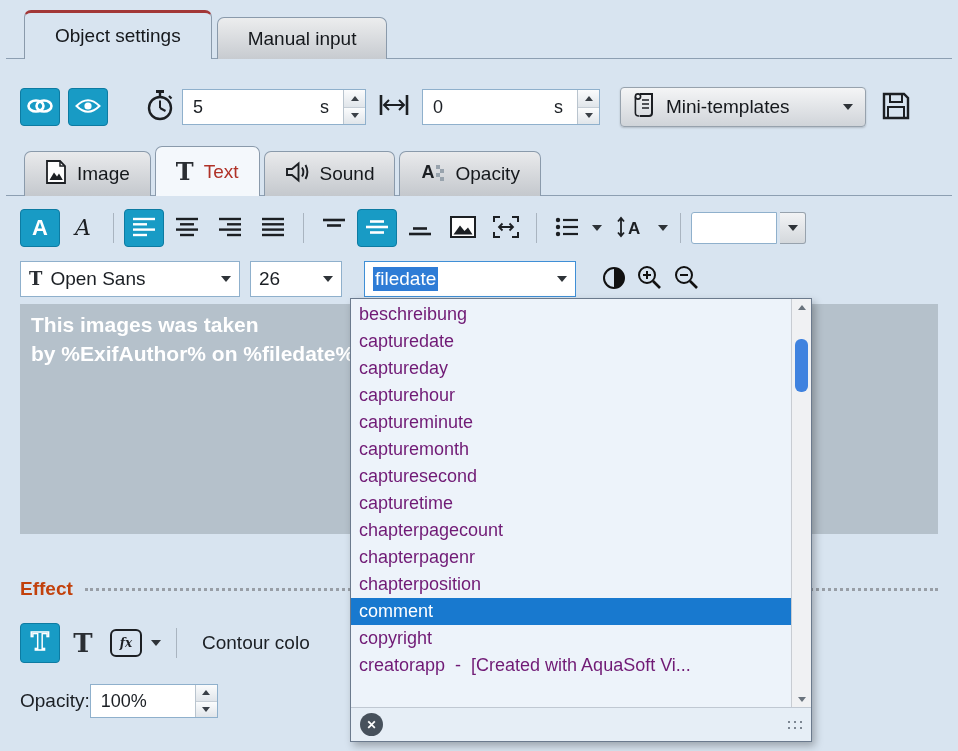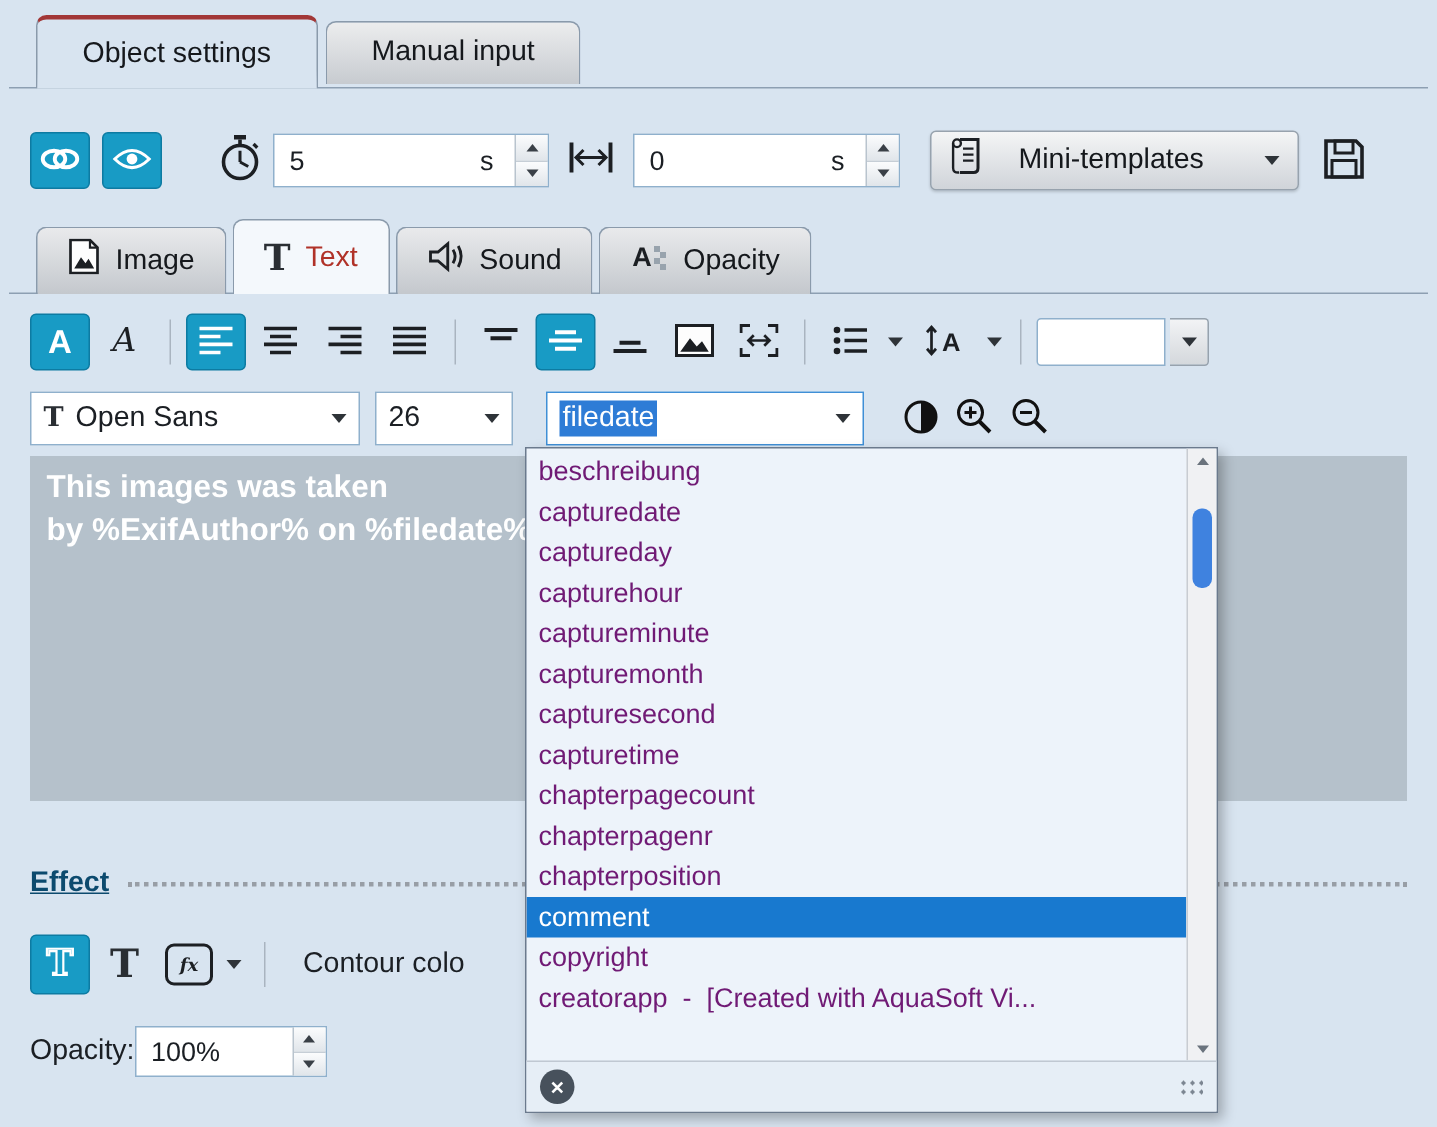--- a/index.html
+++ b/index.html
@@ -4,21 +4,21 @@
 <style>
   * { box-sizing:border-box; margin:0; padding:0; }
   html,body { width:958px; height:751px; }
   body { font-family:"Liberation Sans", sans-serif; background:#d8e4f0; overflow:hidden; }
   .app { position:absolute; top:0; left:0; width:958px; height:751px; background:#d8e4f0; }
 
   .row { position:absolute; display:flex; align-items:center; }
   .hline { position:absolute; left:6px; right:6px; height:1px; background:#8d9fb2; }
 
   
-  .top-tabs { position:absolute; top:10px; left:24px; display:flex; align-items:center; z-index:3; }
+  .top-tabs { position:absolute; top:10px; left:24px; display:flex; align-items:flex-end; z-index:3; }
   .ttab { height:42px; padding:0 30px; display:flex; align-items:center; font-size:19px; color:#15181c;
           border:1px solid #8a9aab; border-bottom:none; border-radius:7px 7px 0 0;
           background:linear-gradient(#ecedee,#c7cbd0); margin-right:5px; }
   .ttab.active { background:#d8e4f0; border-top:3px solid #a23737; height:49px; }
 
   
   .obj-tabs { position:absolute; top:146px; left:24px; display:flex; align-items:flex-end; z-index:3; }
   .otab { height:45px; padding:0 20px; display:flex; align-items:center; gap:10px; font-size:19px; color:#15181c;
           border:1px solid #8a9aab; border-bottom:none; border-radius:7px 7px 0 0;
           background:linear-gradient(#e9eaec,#c4c8cd); margin-right:4px; }
@@ -32,21 +32,21 @@
   .iconbtn { background:none; border:none; display:flex; align-items:center; justify-content:center; }
   .field { height:36px; background:#fff; border:1px solid #8fb0cc; display:flex; align-items:center; font-size:18px; color:#1b1f24; }
   .field .val { padding-left:10px; flex:1; text-align:left; }
   .field .unit { margin-right:14px; }
   .spin { width:22px; align-self:stretch; border-left:1px solid #b9c4ce; display:flex; flex-direction:column; }
   .spin > div { flex:1; display:flex; align-items:center; justify-content:center; background:linear-gradient(#fbfcfd,#e0e5ea); }
   .spin > div + div { border-top:1px solid #c6ced6; }
   .tri-up { width:0; height:0; border-left:4px solid transparent; border-right:4px solid transparent; border-bottom:5px solid #3a4047; }
   .tri-dn { width:0; height:0; border-left:4px solid transparent; border-right:4px solid transparent; border-top:5px solid #3a4047; }
   .mini-btn { height:40px; width:246px; background:linear-gradient(#f4f5f6,#d0d4d9); border:1px solid #97a2ad; border-radius:4px;
-              display:flex; align-items:center; padding:0 12px; gap:24px; font-size:19px; color:#15181c; box-shadow:0 1px 2px rgba(0,0,0,.18); }
+              display:flex; align-items:center; padding:0 12px; gap:11px; font-size:19px; color:#15181c; box-shadow:0 1px 2px rgba(0,0,0,.18); }
   .caret-down { width:0; height:0; border-left:5px solid transparent; border-right:5px solid transparent; border-top:6px solid #2e3338; }
   .ml-auto { margin-left:auto; }
 
   
   #fmtbar { top:206px; left:20px; height:44px; gap:3px; }
   .fbtn { width:40px; height:38px; display:flex; align-items:center; justify-content:center; border-radius:4px;
           border:1px solid transparent; color:#1c1f23; background:none; }
   .fbtn.active { background:#189bc5; border-color:#0d7ba2; color:#fff; }
   .boldA { font-weight:bold; font-size:22px; line-height:1; }
   .italA { font-family:"DejaVu Serif", serif; font-style:italic; font-size:22px; line-height:1; }
@@ -62,21 +62,21 @@
   .combo .caret-zone { width:26px; align-self:stretch; display:flex; align-items:center; justify-content:center; margin-left:auto; }
   .combo.focused { border-color:#3f8fd6; }
   .sel-text { background:#2e7cd6; color:#fff; padding:1px 2px; }
 
   
   .text-area { position:absolute; top:304px; left:20px; width:918px; height:230px; background:#b5c1cb; padding:6px 11px; }
   .text-area .tline { color:#ffffff; font-weight:bold; font-size:21px; line-height:29px; white-space:pre; }
 
   
   .effect-header { position:absolute; top:578px; left:20px; width:918px; display:flex; align-items:center; gap:12px; }
-  .effect-header .elabel { font-size:19px; font-weight:bold; color:#0c4a6e;text-decoration:underline; }
+  .effect-header .elabel { font-size:19px; font-weight:bold; color:#c2410c; }
   .edots { flex:1; border-top:3px dotted #989ea6; height:0; }
   #effectbar { top:620px; left:20px; height:46px; gap:3px; }
   .fxbox { width:32px; height:28px; border:2px solid #1c1f23; border-radius:6px; display:flex; align-items:center; justify-content:center;
            font-family:"DejaVu Serif", serif; font-style:italic; font-weight:bold; font-size:12px; color:#1c1f23; }
   .contour-label { font-size:19px; color:#1b1f24; margin-left:12px; }
 
   
   #opacityrow { top:684px; left:20px; gap:0; font-size:19px; color:#1b1f24; }
 
   

